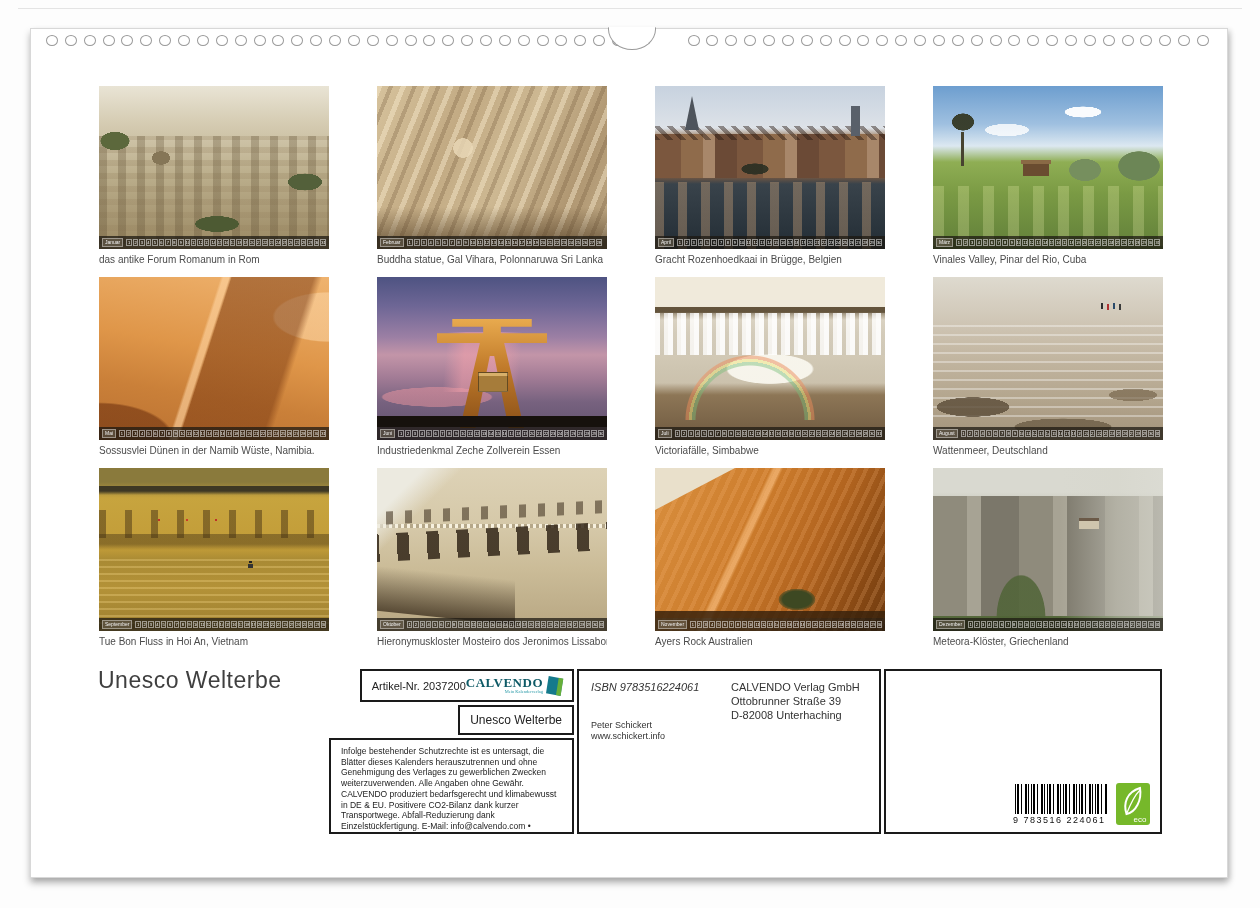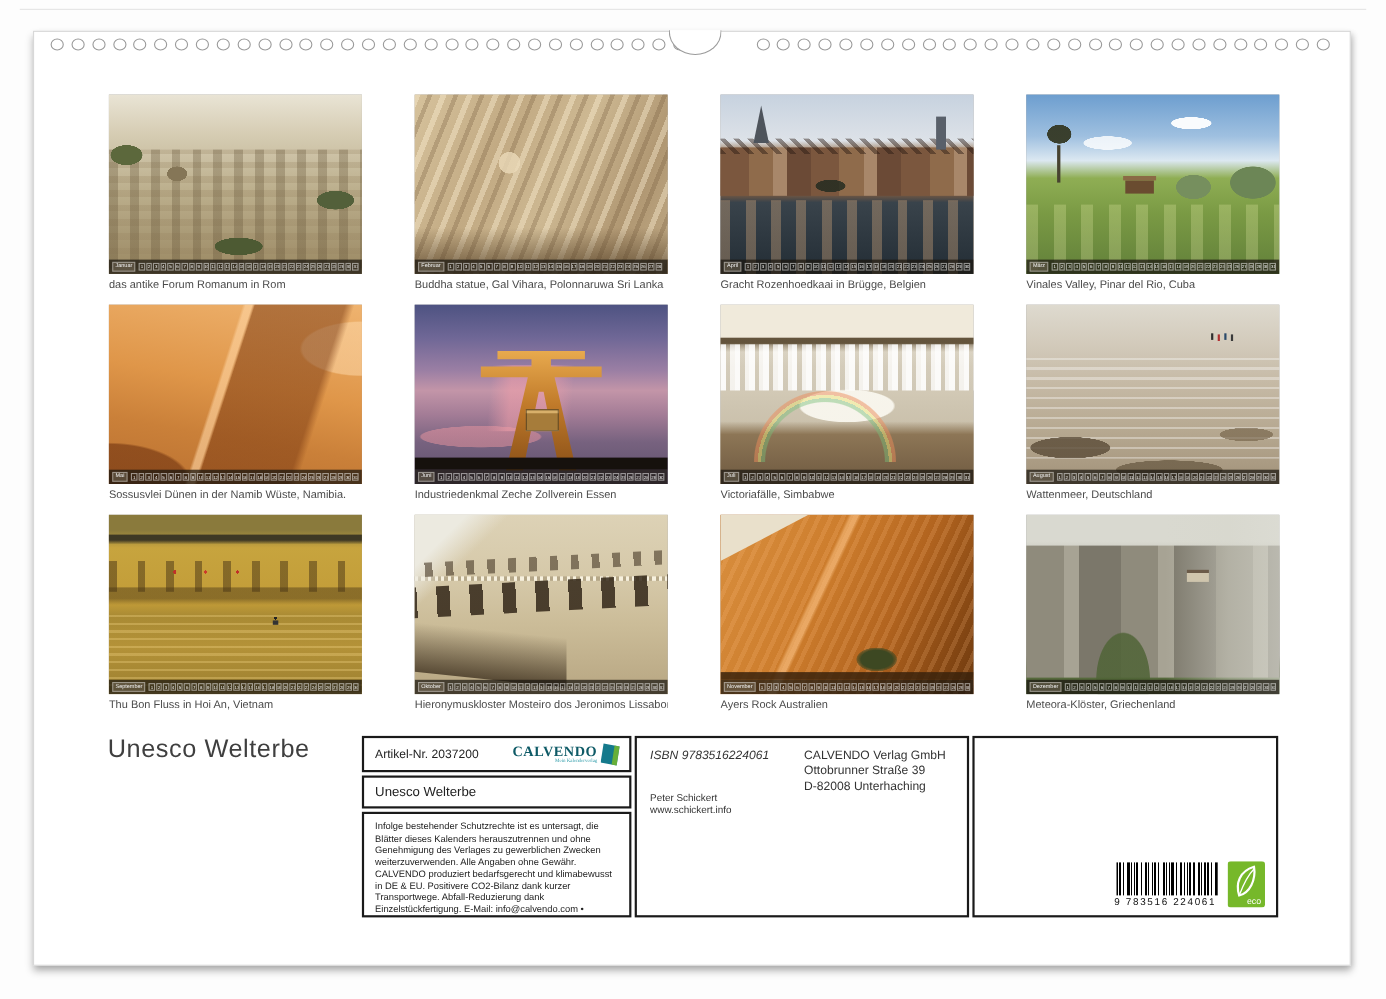--- a/index.html
+++ b/index.html
@@ -152,21 +152,21 @@
     linear-gradient(180deg,rgba(0,0,0,0) 128px,#5c7040 140px,#4c5e34 163px),
     linear-gradient(180deg,#d9d9d0 0 24px,#c3c2b6 40px,#a9a698 80px,#98948a 163px);
     background-size:auto,auto,230px 120px,230px 163px,230px 163px;
     background-position:0 0,0 0,0 28px,0 0,0 0;}
   .p12 .d1{display:block;left:146px;top:50px;width:20px;height:11px;
     background:linear-gradient(180deg,#6b5a48 0 3px,#cfc5ad 3px);}
   
   .big-title{position:absolute;left:67px;top:638px;font-size:23px;color:#3f3f3f;letter-spacing:0.5px;}
   
   .infobox{position:absolute;left:298px;top:640px;width:833px;height:165px;display:flex;gap:3px;box-sizing:border-box;}
-  .col-left{width:245px;display:flex;flex-direction:column;gap:3px;box-sizing:border-box;}
+  .col-left{width:245px;display:flex;flex-direction:column;gap:3px;box-sizing:border-box;align-items:flex-end;}
   .col-left>div{border:2px solid #1a1a1a;background:#fff;box-sizing:border-box;}
   .row-art{height:33px;display:flex;align-items:center;justify-content:space-between;padding:0 6px 0 10px;}
   .row-title{height:30px;display:flex;align-items:center;padding:0 10px;font-size:12px;color:#222;}
   .row-legal{flex:1;padding:6px 8px 0 10px;font-size:8.5px;line-height:1.26;color:#222;overflow:hidden;}
   .art-label{font-size:11px;color:#222;}
   .col-mid{width:304px;border:2px solid #1a1a1a;box-sizing:border-box;padding:10px 12px;display:flex;}
   .mid-left{width:132px;}
   .isbn{font-size:11px;color:#333;font-style:italic;}
   .photog{margin-top:27px;font-size:9px;line-height:1.25;color:#333;}
   .mid-right{flex:1;font-size:11px;line-height:1.25;color:#333;padding-left:8px;}
@@ -616,21 +616,21 @@
               <b class="day">24</b>
               <b class="day">25</b>
               <b class="day">26</b>
               <b class="day">27</b>
               <b class="day">28</b>
               <b class="day">29</b>
               <b class="day">30</b>
             </span>
           </div>
         </div>
-        <figcaption class="caption">Thu Bon Fluss in Hoi An, Vietnam</figcaption>
+        <figcaption class="caption">Tue Bon Fluss in Hoi An, Vietnam</figcaption>
       </figure>
       <figure class="cell">
         <div class="photo p10">
           <i class="d1"></i>
           <i class="d2"></i>
           <i class="d3"></i>
           <div class="strip">
             <span class="mlabel">Oktober</span>
             <span class="days">
               <b class="day">1</b>

